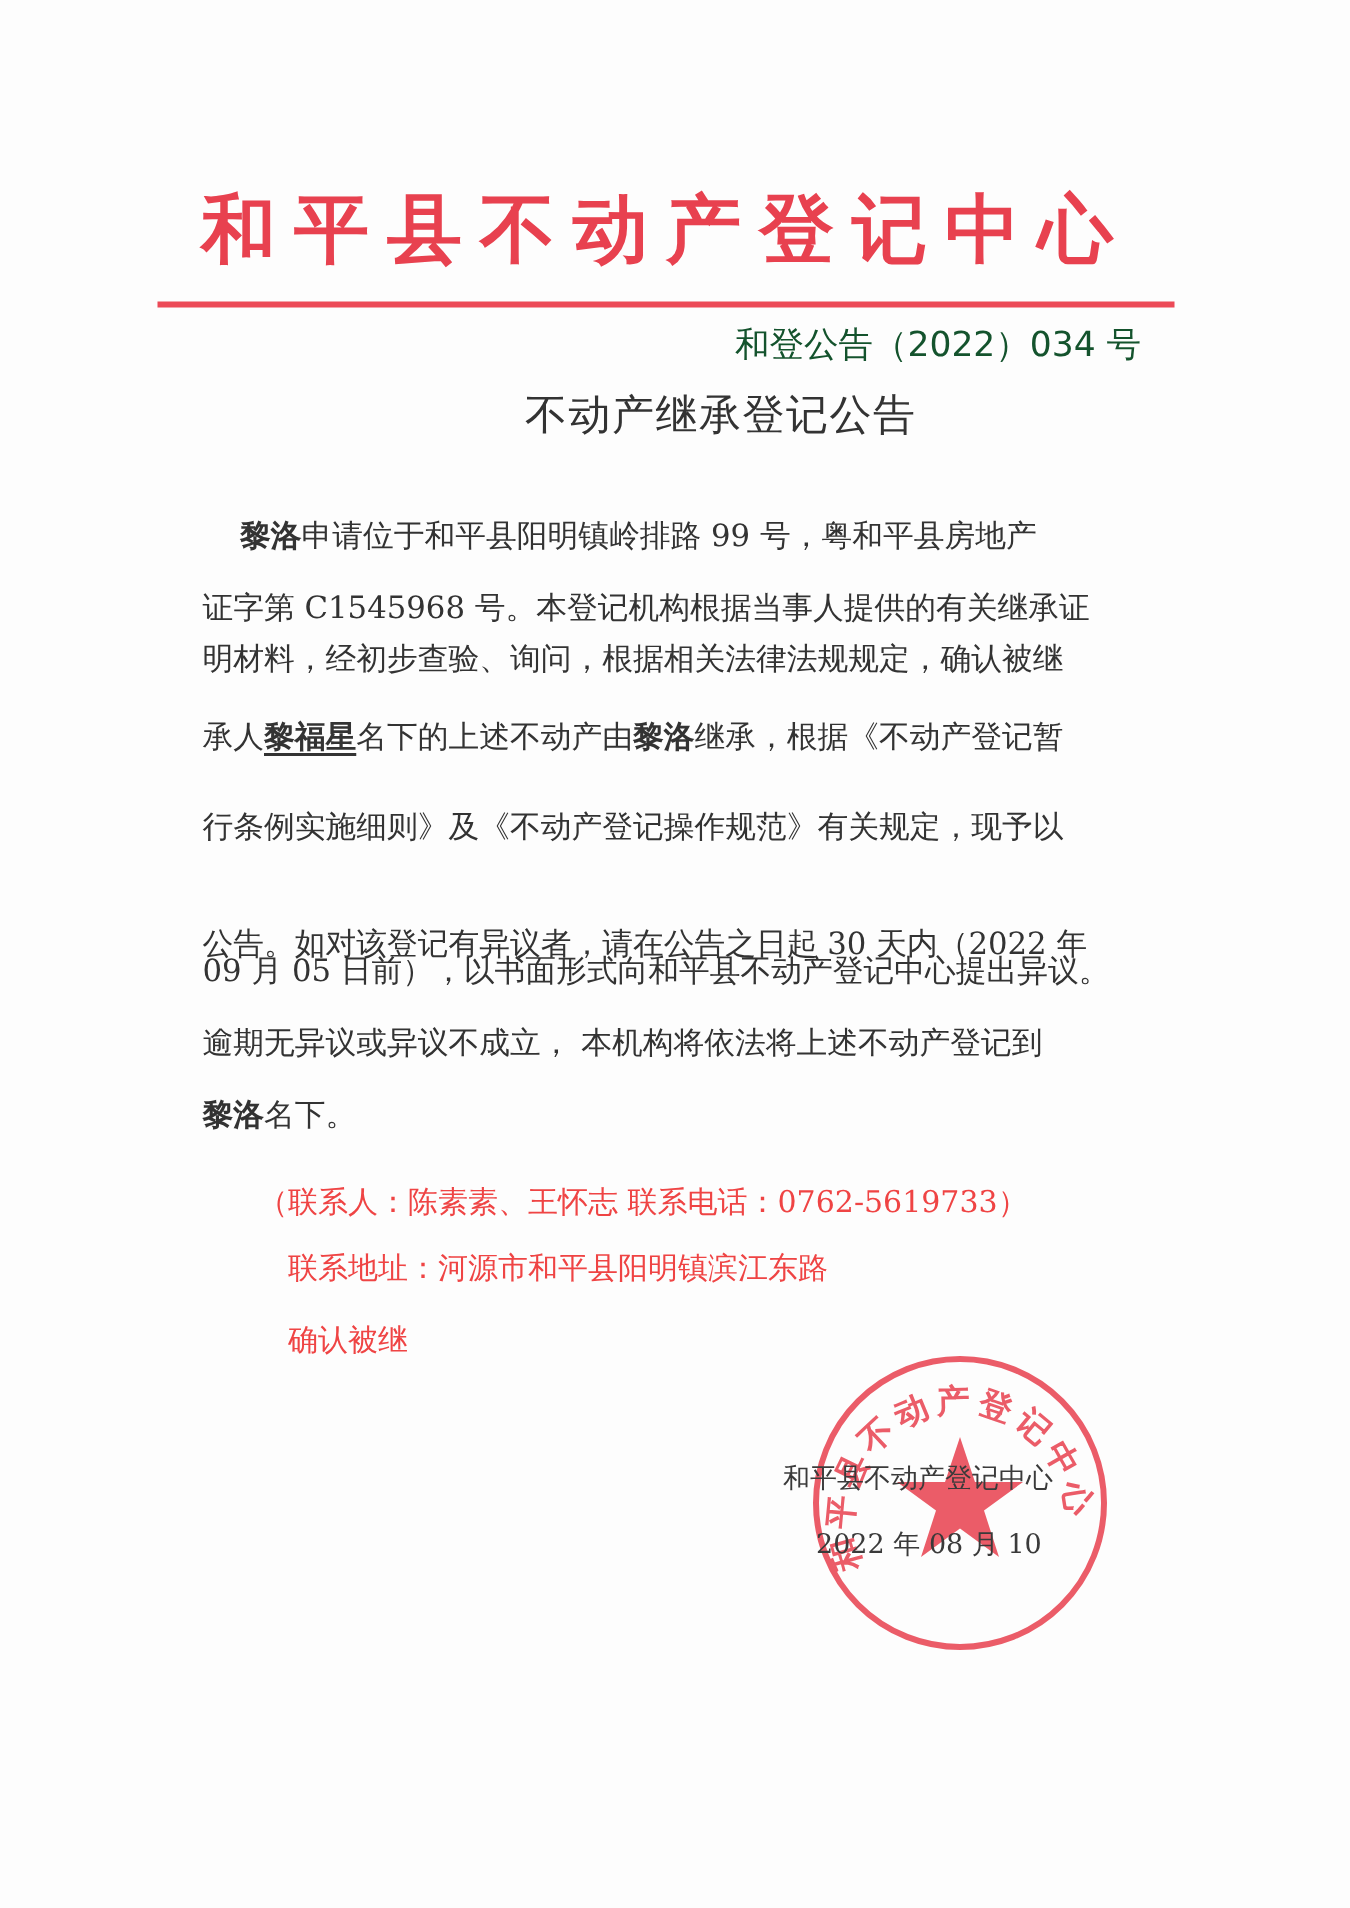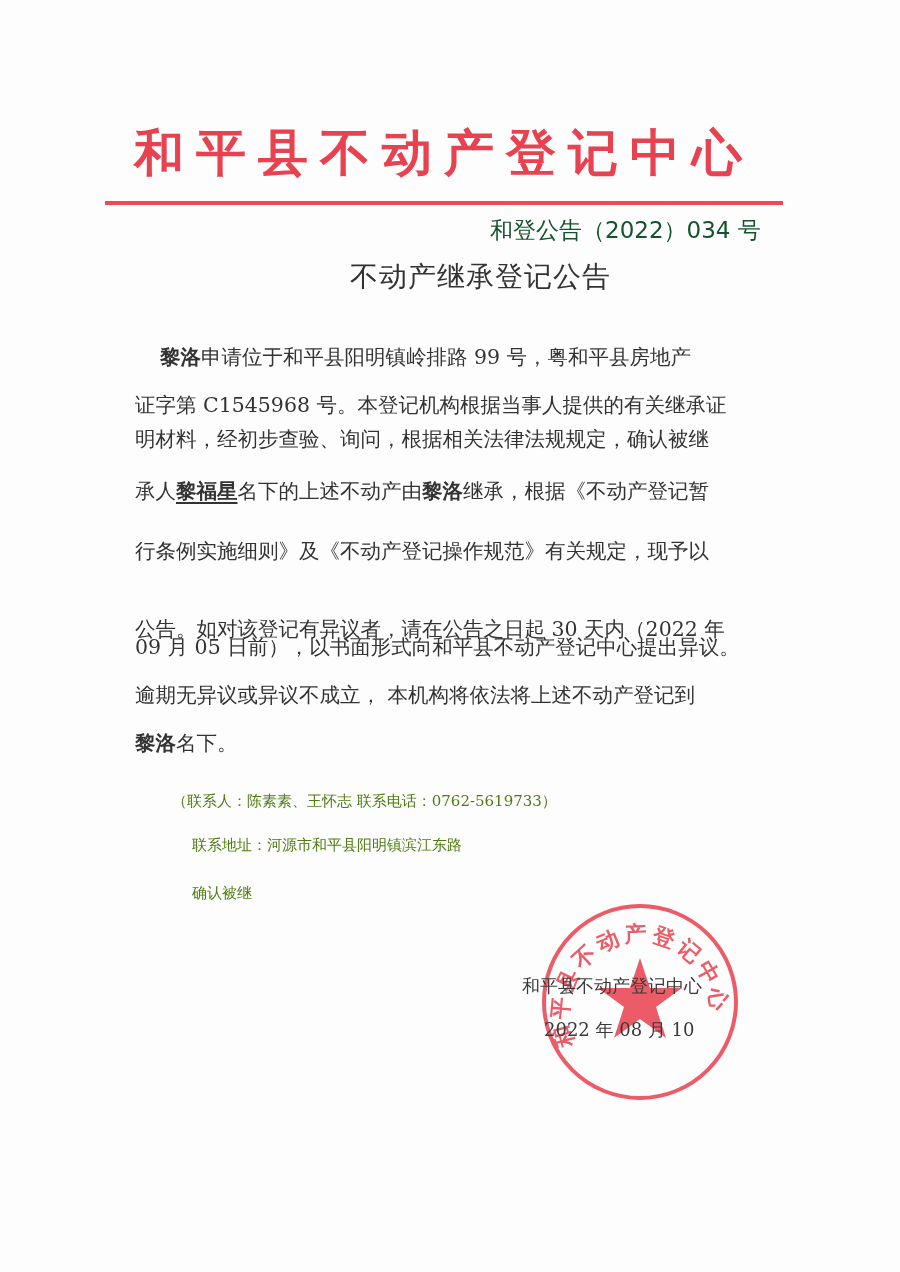--- a/index.html
+++ b/index.html
@@ -21,21 +21,21 @@
   .doctitle {
     left: 350px; top: 260px; font-family: "DejaVu Sans", sans-serif; font-size: 28px;
     line-height: 34px; color: #333; letter-spacing: 1px; white-space: nowrap;
   }
   .body-line {
     left: 135px; font-size: 20.5px; line-height: 30px; color: #333; white-space: nowrap;
   }
   .bold-name { font-weight: bold; }
   .underline { text-decoration: underline; text-underline-offset: 4px; }
   .contact {
-    font-size: 15px; line-height: 30px; color: #4d7c0f; white-space: nowrap;
+    font-size: 20px; line-height: 30px; color: #ef4444; white-space: nowrap;
   }
   .sign {
     font-size: 18px; line-height: 28px; color: #3a3a3a; white-space: nowrap; z-index: 3;
   }
   .seal { left: 538px; top: 900px; width: 204px; height: 204px; z-index: 2; opacity: 0.85; }
 </style>
 </head>
 <body>
 
 <div class="abs letterhead">和平县不动产登记中心</div>

